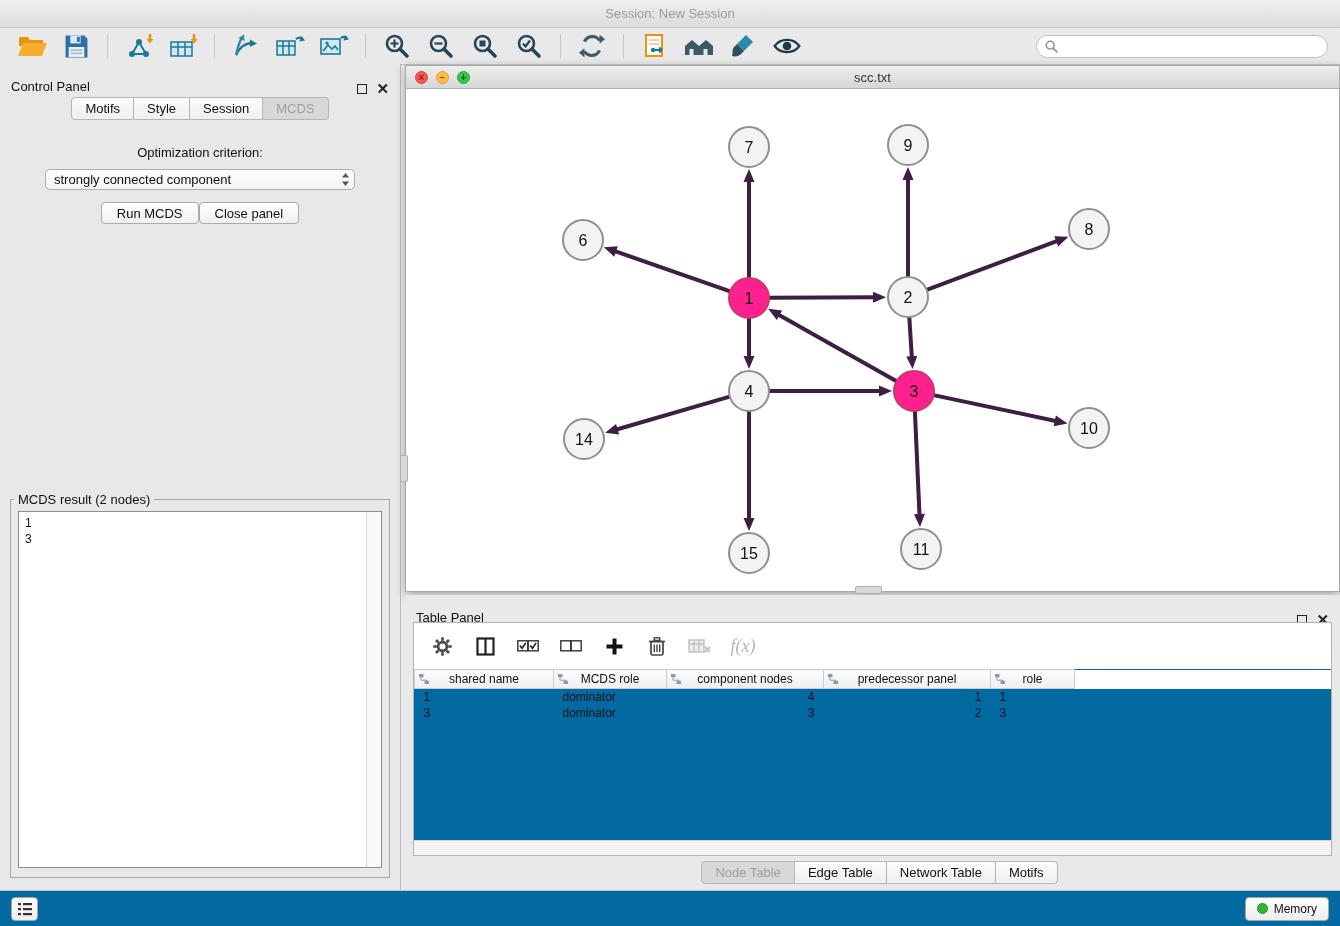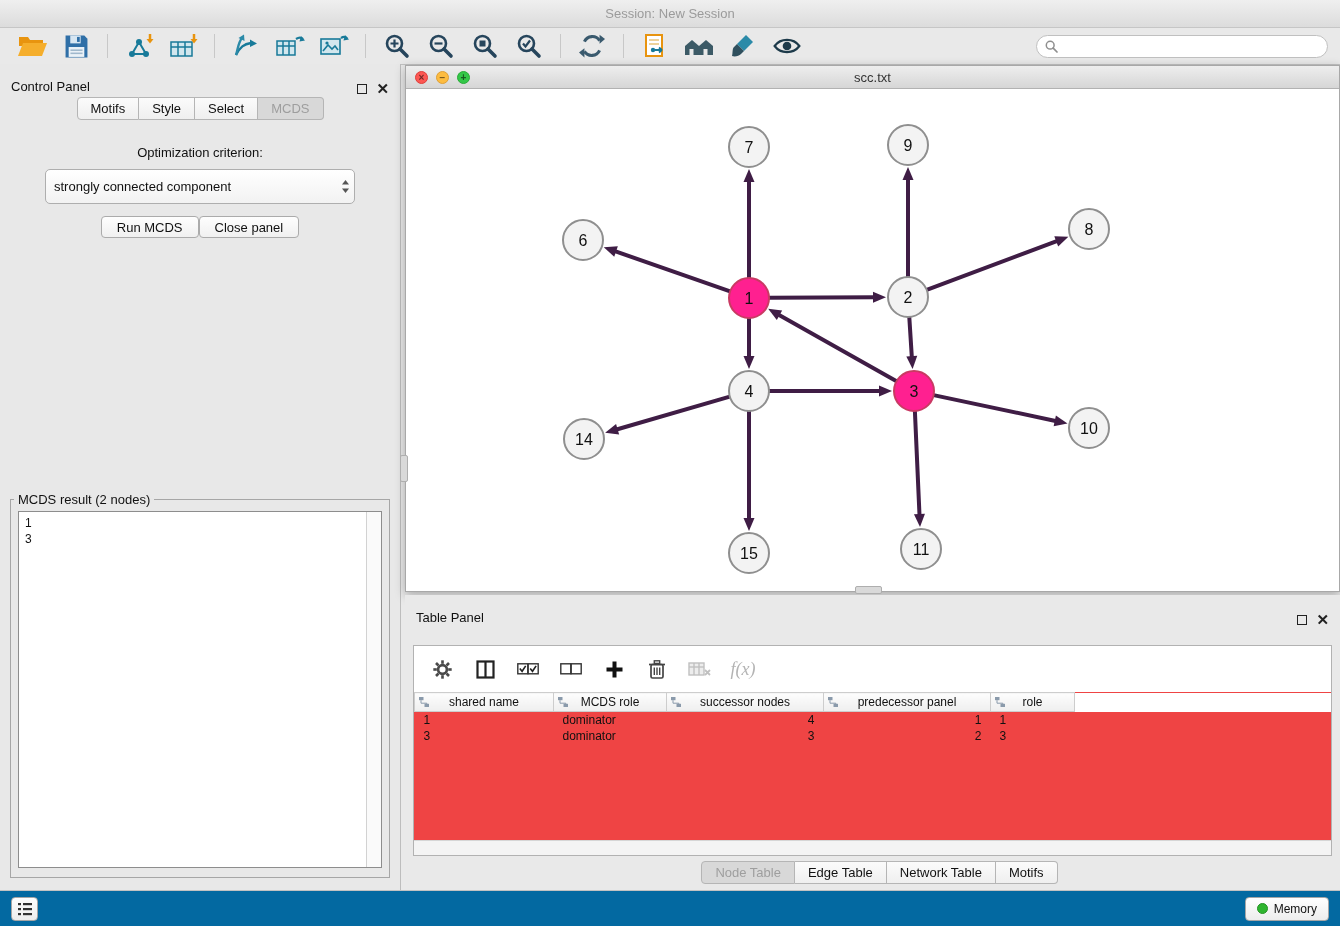--- a/index.html
+++ b/index.html
@@ -34,21 +34,21 @@
     border:1px solid #b5b5b5; border-left:none; color:#111; }
   .seg-tab:first-child { border-left:1px solid #b5b5b5; border-radius:4px 0 0 4px; }
   .seg-tab:last-child { border-radius:0 4px 4px 0; }
   .seg-tab.active { background:#d8d8d8; color:#9e9e9e; }
 
   
   .control-panel { position:absolute; top:64px; left:0; width:401px; height:826px;
     background:#e8e8e8; border-right:1px solid #bdbdbd; }
   .cp-tabs { margin-top:3px; }
   .opt-label { text-align:center; margin-top:25px; font-size:13px; }
-  .dropdown { margin:9px auto 0; width:310px; height:35px; background:linear-gradient(#ffffff,#f2f2f2);
+  .dropdown { margin:9px auto 0; width:310px; height:21px; background:linear-gradient(#ffffff,#f2f2f2);
     border:1px solid #aeaeae; border-radius:5px; display:flex; align-items:center;
     padding:0 4px 0 8px; font-size:13px; }
   .dd-arrows { margin-left:auto; display:flex; align-items:center; }
   .btn-row { display:flex; justify-content:center; margin-top:12px; }
   .mac-btn { height:22px; padding:0 15px; background:linear-gradient(#fefefe,#f0f0f0);
     border:1px solid #ababab; border-radius:4px; font-size:13px; font-family:inherit; color:#111; }
   .result-fieldset { position:absolute; top:428px; left:10px; width:380px; height:386px;
     border:1px solid #a6a6a6; background:#e8e8e8; }
   .result-fieldset legend { font-size:13px; padding:0 4px; margin-left:3px; color:#111; }
   .result-box { position:absolute; top:4px; left:7px; right:7px; bottom:9px;
@@ -72,21 +72,21 @@
   .canvas svg { width:100%; height:100%; display:block; }
 
   .split-v { position:absolute; left:400px; top:455px; width:8px; height:27px;
     background:#d9d9d9; border:1px solid #aeaeae; border-radius:2px; z-index:5; }
   .split-h { position:absolute; left:855px; top:586px; width:27px; height:8px;
     background:#d9d9d9; border:1px solid #aeaeae; border-radius:2px; z-index:5; }
 
   
   .table-panel { position:absolute; top:595px; left:405px; width:935px; height:292px; background:#e9e9e9; }
   .tp-body { position:absolute; top:27px; left:8px; right:8px; bottom:31px;
-    background:#ef4444; border:1px solid #b2b2b2; overflow:hidden;margin-top:23px; }
+    background:#0369a1; border:1px solid #b2b2b2; overflow:hidden; }
   .tp-toolbar { height:46px; display:flex; align-items:center; padding:0 15px; gap:17px; background:#fff; }
   .tic { height:30px; min-width:26px; display:flex; align-items:center; justify-content:center;
     background:transparent; border:none; cursor:default; }
   .fx-label { font-family:"Liberation Serif", serif; font-style:italic; font-size:18px; color:#b3b3b3; }
   .tp-table { border-collapse:collapse; font-size:12px; width:100%; table-layout:fixed; }
   .tp-table th { height:19px; font-weight:normal; font-size:12px;
     background:linear-gradient(#fdfdfd,#eeeeee); border:1px solid #cdcdcd; position:relative; }
   .tp-table th .th-icon { position:absolute; left:3px; top:3px; }
   .tp-table th.filler { background:#fff; border:none; }
   .tp-table td { height:16px; padding:0 9px; color:#111; white-space:nowrap; overflow:hidden; }
@@ -264,21 +264,21 @@
   <div class="panel-header">
     <span>Control Panel</span>
     <span class="win-btns">
       <span class="float-box"></span>
       <span class="close-x">✕</span>
     </span>
   </div>
   <div class="seg-tabs cp-tabs">
     <span class="seg-tab">Motifs</span>
     <span class="seg-tab">Style</span>
-    <span class="seg-tab">Select</span>
+    <span class="seg-tab">Session</span>
     <span class="seg-tab active">MCDS</span>
   </div>
 
   <div class="opt-label">Optimization criterion:</div>
   <div class="dropdown">
     <span>strongly connected component</span>
     <span class="dd-arrows">
       <svg width="9" height="15" viewBox="0 0 9 15">
         <path d="M4.5 1 L8 5.5 H1 Z" fill="#555"></path>
         <path d="M4.5 14 L1 9.5 H8 Z" fill="#555"></path>
@@ -479,21 +479,21 @@
             <span>MCDS role</span>
           </th>
           <th>
             <svg class="th-icon" width="12" height="12" viewBox="0 0 12 12">
                 <g fill="#8a9aab">
                   <rect x="1" y="1" width="4.5" height="3.2"></rect>
                   <rect x="6.5" y="7.8" width="4.5" height="3.2"></rect>
                 </g>
                 <path d="M3 4.2 v3 h5.8 v1" stroke="#8a9aab" fill="none"></path>
               </svg>
-            <span>successor nodes</span>
+            <span>component nodes</span>
           </th>
           <th>
             <svg class="th-icon" width="12" height="12" viewBox="0 0 12 12">
                 <g fill="#8a9aab">
                   <rect x="1" y="1" width="4.5" height="3.2"></rect>
                   <rect x="6.5" y="7.8" width="4.5" height="3.2"></rect>
                 </g>
                 <path d="M3 4.2 v3 h5.8 v1" stroke="#8a9aab" fill="none"></path>
               </svg>
             <span>predecessor panel</span>

